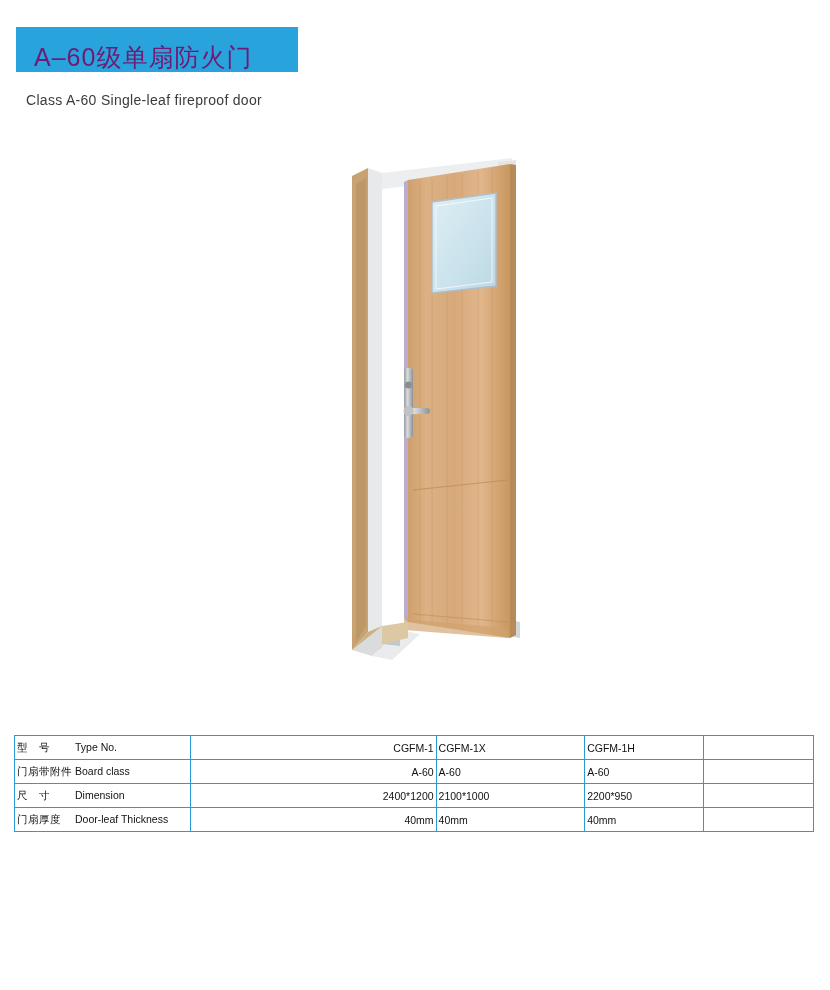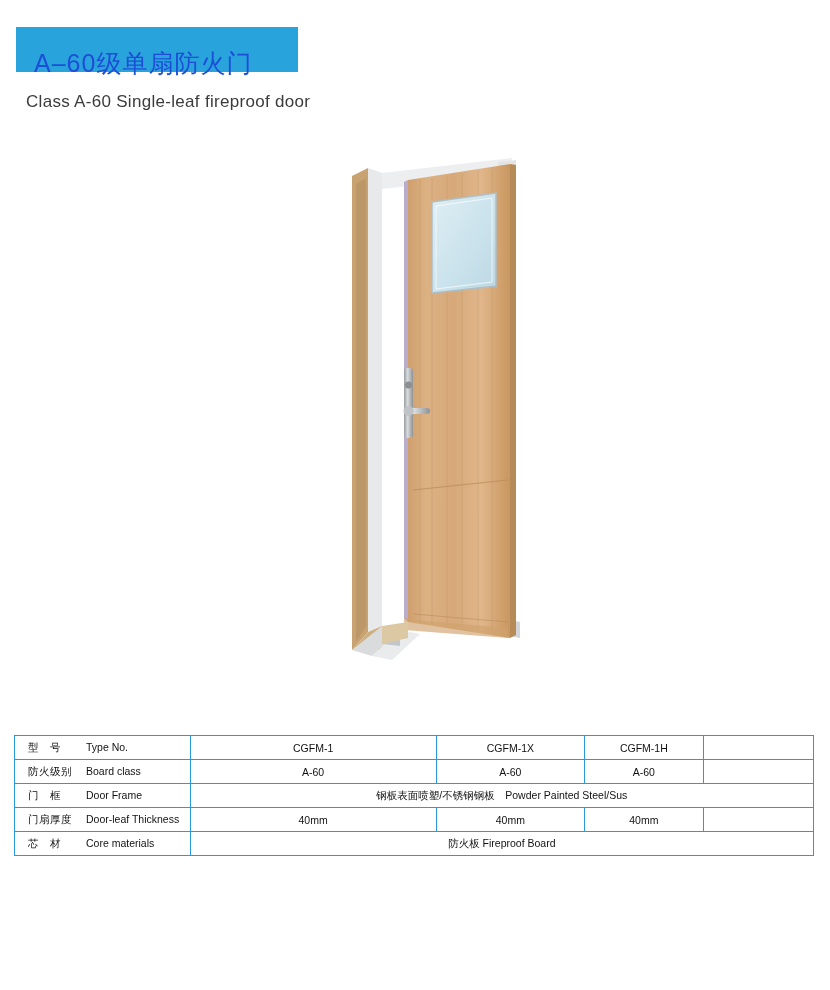--- a/index.html
+++ b/index.html
@@ -21,34 +21,34 @@
     position: absolute;
     left: 16px;
     top: 27px;
     width: 282px;
     height: 45px;
     background: #29a3dc;
   }
   .header-banner-text {
     position: absolute;
     left: 34px;
-    top: 48px;
+    top: 42px;
     width: 270px;
     font-size: 25px;
     letter-spacing: 1px;
-    color: #1d4ed8;
+    color: #701a75;
     font-weight: 400;
     line-height: 30px;
     white-space: nowrap;
   }
   .header-sub {
     position: absolute;
     left: 26px;
     top: 92px;
-    font-size: 17px;
+    font-size: 14px;
     color: #3b3b3b;
     letter-spacing: 0.3px;
     font-weight: 400;
   }
 
   
   .illustration {
     position: absolute;
     left: 0;
     top: 140px;
@@ -62,37 +62,37 @@
     left: 14px;
     top: 735px;
     width: 800px;
     border-collapse: collapse;
     table-layout: fixed;
     font-size: 10.5px;
     color: #111;
   }
   .spec-table td {
     border: 1px solid #2a9ad6;
-    padding: 0 13px;
+    padding: 0 2px;
     height: 23px;
     vertical-align: middle;
     white-space: nowrap;
     overflow: hidden;
   }
   .spec-table tr { height: 23px; }
   .lbl-cn {
     display: inline-block;
     width: 58px;
     letter-spacing: 0.5px;
   }
   .lbl-en {
     display: inline-block;
   }
-  .cell-center { text-align: center; }
-  .cell-left { text-align: center; padding-left: 6px; }
+  .cell-center { }
+  .cell-left { text-align: right; padding-left: 6px; }
   .col-label { width: 175px; }
   .col-a { width: 245px; }
   .col-b { width: 148px; }
   .col-c { width: 118px; }
   .col-d { width: 110px; }
 </style>
 </head>
 <body>
 
 <div class="header-banner"></div>
@@ -205,42 +205,39 @@
       <td>
         <span class="lbl-cn">型　号</span><span class="lbl-en">Type No.</span>
       </td>
       <td class="cell-left">CGFM-1</td>
       <td class="cell-center">CGFM-1X</td>
       <td class="cell-center">CGFM-1H</td>
       <td class="cell-center"></td>
     </tr>
     <tr>
       <td>
-        <span class="lbl-cn">防火级别</span><span class="lbl-en">Board class</span>
+        <span class="lbl-cn">门扇带附件</span><span class="lbl-en">Board class</span>
       </td>
       <td class="cell-left">A-60</td>
       <td class="cell-center">A-60</td>
       <td class="cell-center">A-60</td>
       <td class="cell-center"></td>
     </tr>
     <tr>
       <td>
-        <span class="lbl-cn">门　框</span><span class="lbl-en">Door Frame</span>
-      </td>
-      <td class="cell-left" colspan="4">钢板表面喷塑/不锈钢钢板　Powder Painted Steel/Sus</td>
+        <span class="lbl-cn">尺　寸</span><span class="lbl-en">Dimension</span>
+      </td>
+      <td class="cell-left">2400*1200</td>
+      <td class="cell-center">2100*1000</td>
+      <td class="cell-center">2200*950</td>
+      <td class="cell-center"></td>
     </tr>
     <tr>
       <td>
         <span class="lbl-cn">门扇厚度</span><span class="lbl-en">Door-leaf Thickness</span>
       </td>
       <td class="cell-left">40mm</td>
       <td class="cell-center">40mm</td>
       <td class="cell-center">40mm</td>
       <td class="cell-center"></td>
     </tr>
-    <tr>
-      <td>
-        <span class="lbl-cn">芯　材</span><span class="lbl-en">Core materials</span>
-      </td>
-      <td class="cell-left" colspan="4">防火板  Fireproof Board</td>
-    </tr>
   </tbody>
 </table>
 
 </body></html>

